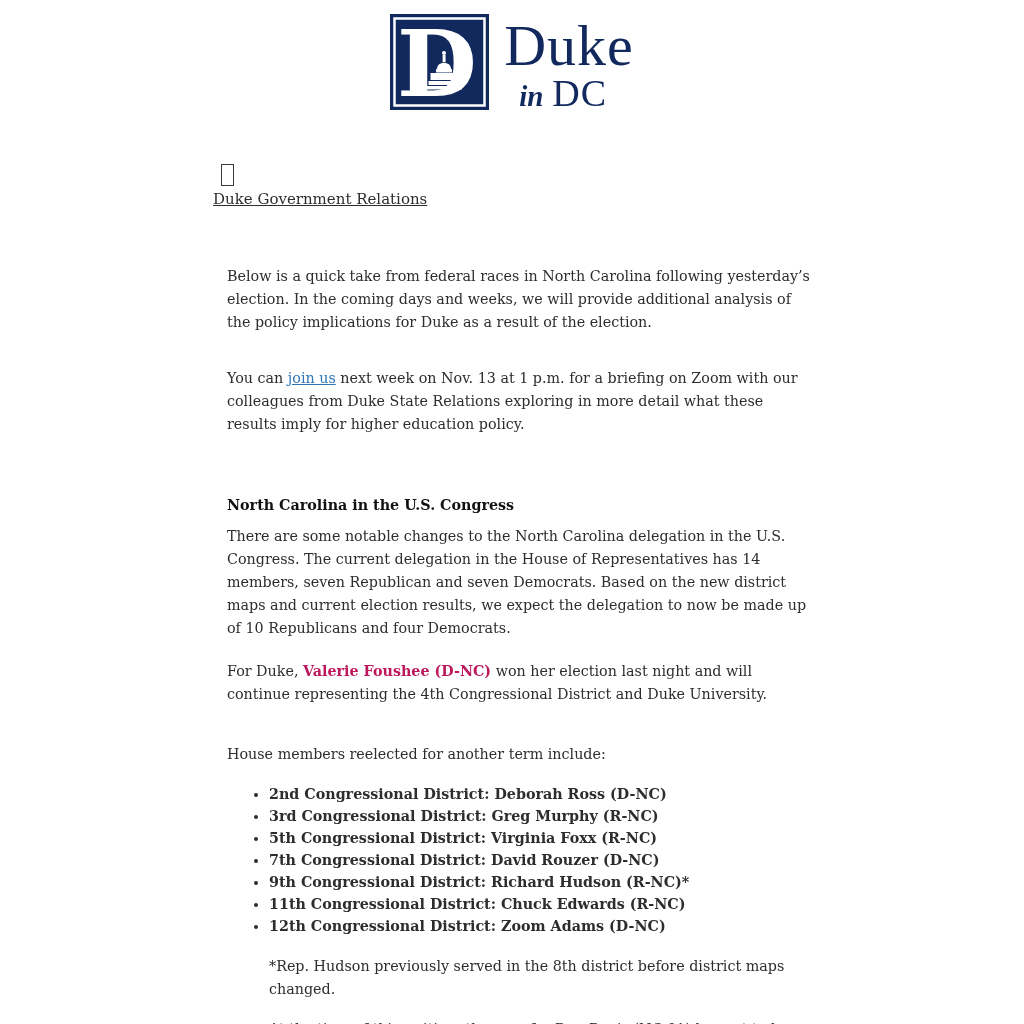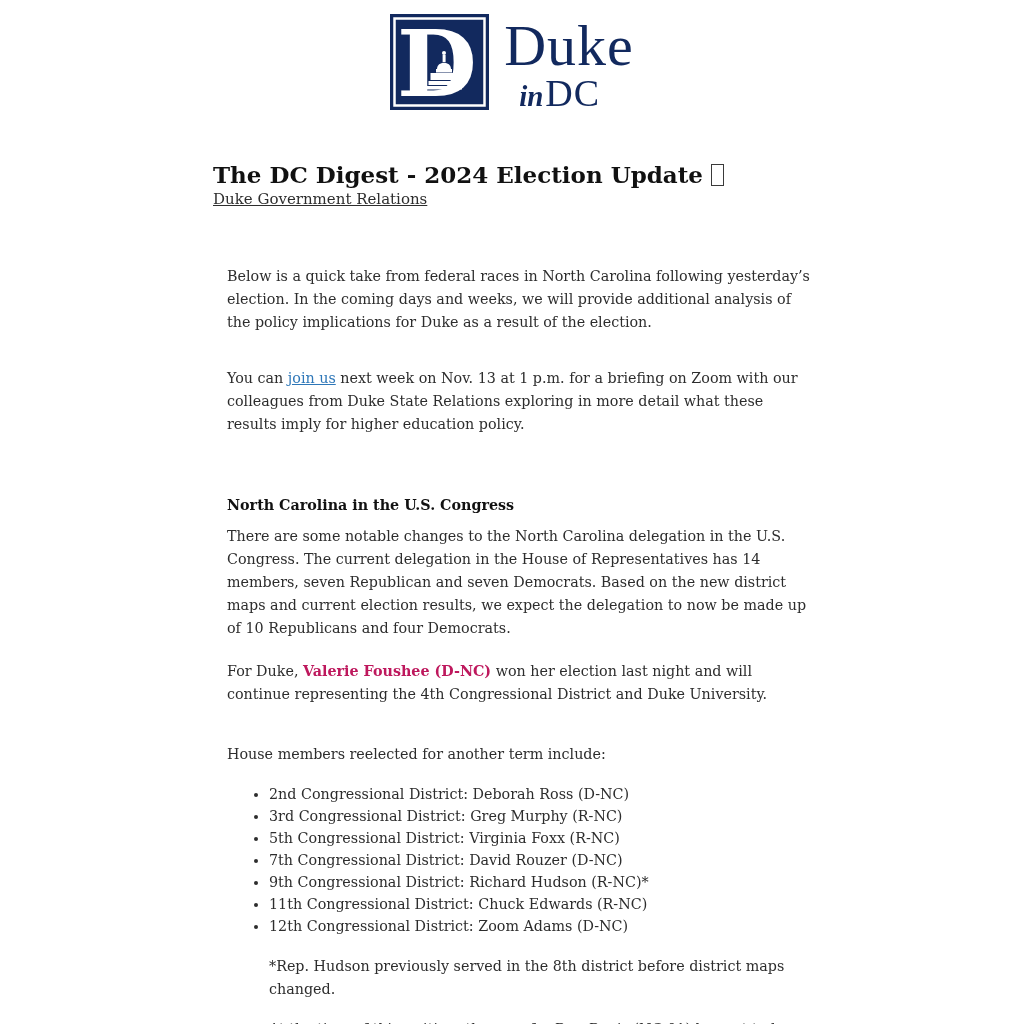--- a/index.html
+++ b/index.html
@@ -10,38 +10,38 @@
     overflow: hidden;
     font-family: "DejaVu Serif", "Liberation Serif", serif;
     color: #2d2d2d;
   }
 
   
   .logo-block { display: flex; justify-content: center; align-items: flex-start; gap: 15px; padding-top: 14px; }
   .logo-mark { width: 99px; height: 96px; flex: 0 0 auto; }
   .wordmark { padding-top: 3px; color: #12295e; font-family: "Liberation Serif", serif; }
   .wm-duke { font-size: 58px; line-height: 1; font-weight: 500; letter-spacing: 1px; }
-  .wm-line2 { display: flex; align-items: baseline; gap: 2px; padding-left: 15px; margin-top: -4px; }
+  .wm-line2 { display: flex; align-items: baseline; gap: 9px; padding-left: 15px; margin-top: -4px; }
   .wm-in { font-style: italic; font-size: 29px; font-weight: 600; }
   .wm-dc { font-size: 38px; font-weight: 500; letter-spacing: 1px; }
 
   
   .content { width: 598px; margin: 46px auto 0; }
   .title { font-size: 23px; line-height: 1.2; font-weight: 700; color: #111111; margin: 0; }
   .tofu { display: inline-block; width: 11px; height: 20px; border: 1.5px solid #3a3a3a; margin-left: 8px; vertical-align: -3px; }
   .byline { display: inline-block; font-size: 15px; color: #2d2d2d; text-decoration: underline; }
 
   .body { margin-top: 57px; padding-left: 14px; font-size: 14.3px; line-height: 23px; }
   .body p { margin: 0 0 17px 0; }
   p.sp-after-lg { margin-bottom: 33px; }
   p.heading-line { margin-top: 58px; margin-bottom: 8px; font-weight: 700; color: #111111; }
   p.congress-para { margin-bottom: 20px; }
   p.list-intro { margin-top: 37px; }
   ul.members { margin: 0 0 18px 0; padding-left: 42px; }
-  ul.members li { line-height: 22px; }
+  ul.members li { line-height: 22px; font-weight: bold; }
   .indent { padding-left: 42px; }
   p.closing { margin-bottom: 0; }
 
   a.link-blue { color: #2e77b8; text-decoration: underline; }
   strong { color: #be185d; }
 </style>
 </head>
 <body>
 
 <header class="logo-block">
@@ -64,21 +64,21 @@
   <div class="wordmark">
     <div class="wm-duke">Duke</div>
     <div class="wm-line2">
       <span class="wm-in">in</span>
       <span class="wm-dc">DC</span>
     </div>
   </div>
 </header>
 
 <main class="content">
-  <h1 class="title"><span>The DC Digest - 2024 Election Update</span><span class="tofu"></span></h1>
+  <h1 class="title"><span class="tofu"></span></h1>
 
   <a class="byline" href="#">Duke Government Relations</a>
 
   <div class="body">
 
     <p class="sp-after-lg">Below is a quick take from federal races in North Carolina following yesterday’s election. In the coming days and weeks, we will provide additional analysis of the policy implications for Duke as a result of the election.</p>
 
     <p><span>You can </span><a class="link-blue" href="#">join us</a><span> next week on Nov. 13 at 1 p.m. for a briefing on Zoom with our colleagues from Duke State Relations exploring in more detail what these results imply for higher education policy.</span></p>
 
     <p class="heading-line">North Carolina in the U.S. Congress</p>

